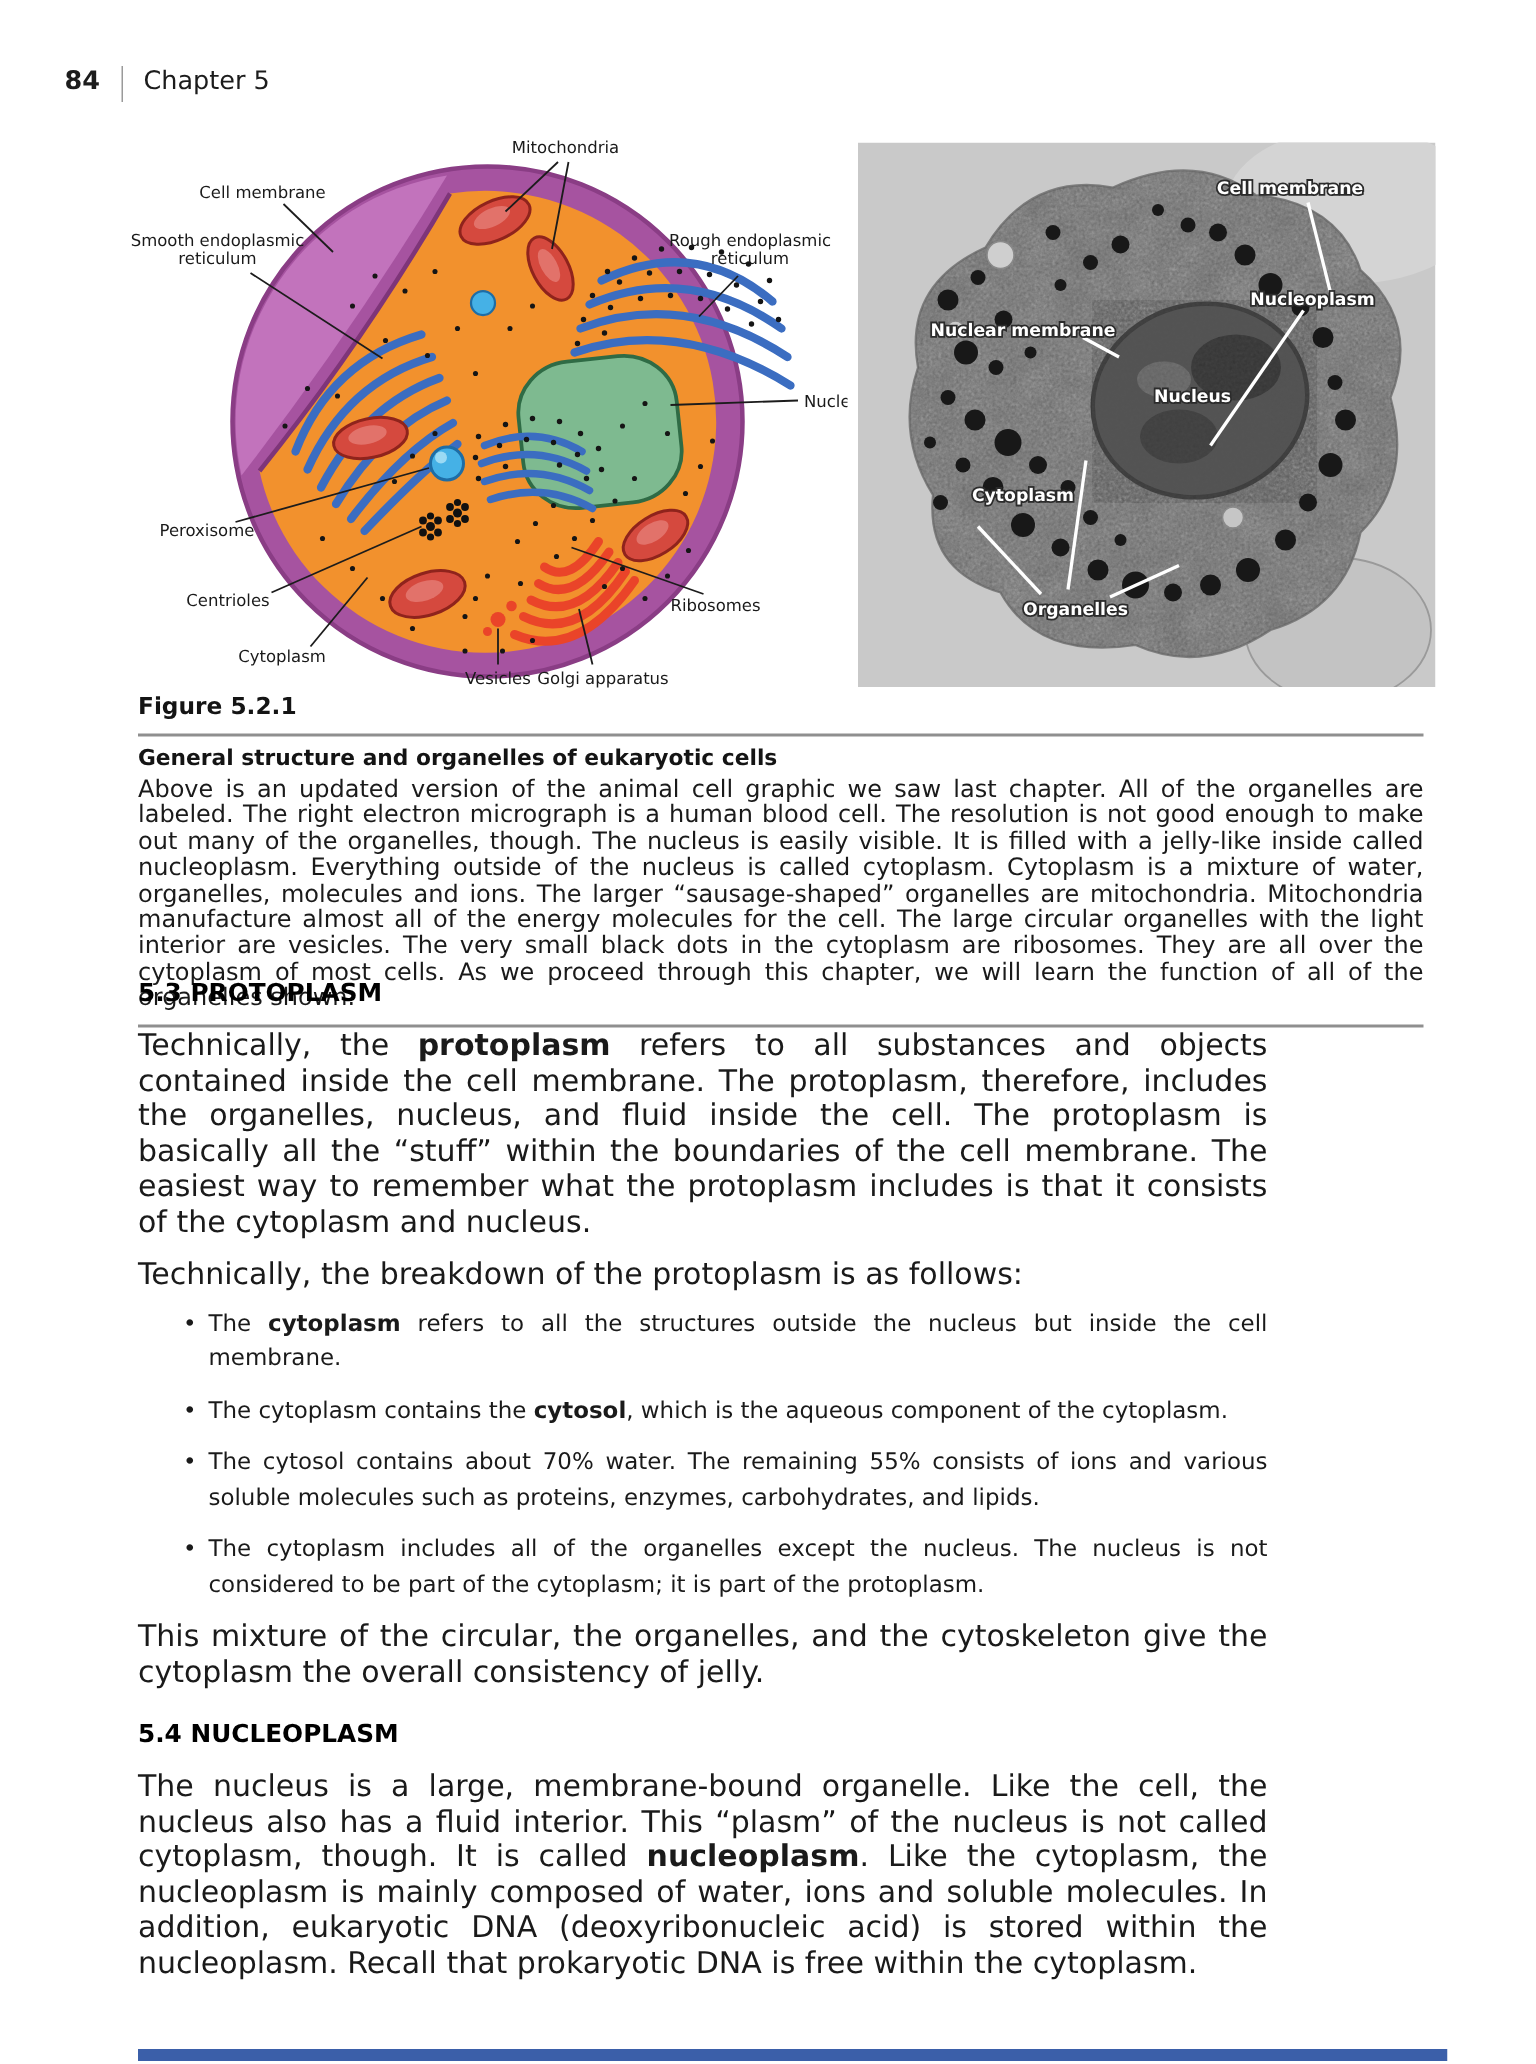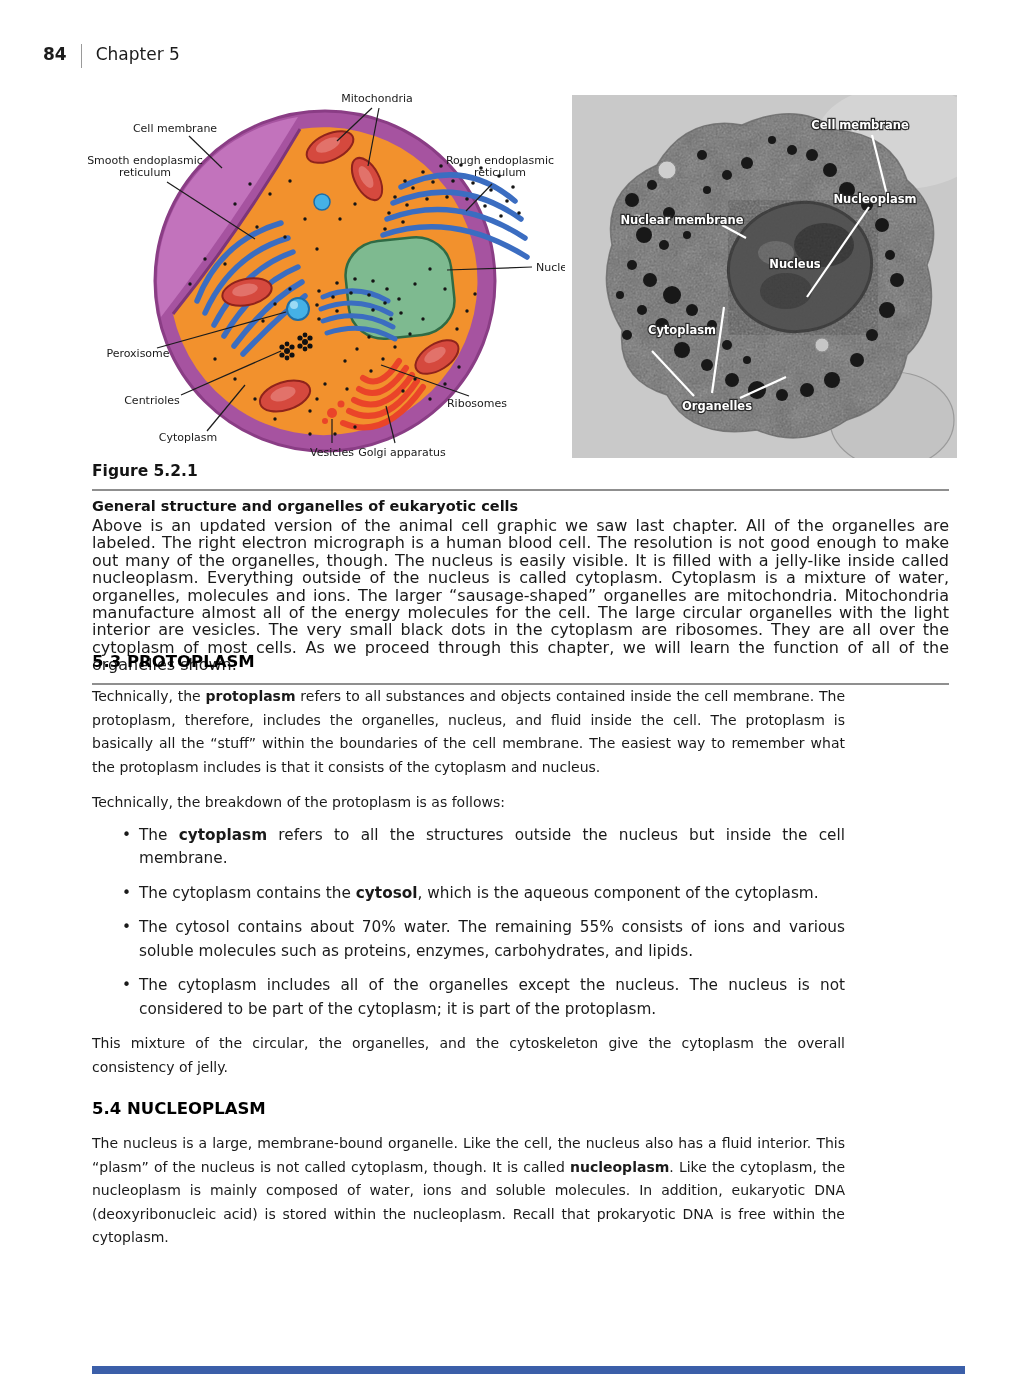--- a/index.html
+++ b/index.html
@@ -18,21 +18,21 @@
   .capblock{position:absolute;left:92px;top:462px;width:857px;}
   .figlabel{font-size:15.5px;font-weight:bold;color:#141414;margin:0 0 9px 0;}
   .caprule{border:none;border-top:2px solid #8f8f8f;margin:0 0 7px 0;}
   .caprule.bottom{margin:9px 0 0 0;}
   .captitle{font-size:14.5px;font-weight:bold;margin:0 0 3px 0;color:#141414;}
   .captext{font-size:16px;line-height:17.4px;text-align:justify;margin:0;color:#1a1a1a;}
   
   .body{position:absolute;left:92px;top:652px;width:753px;}
   .body h2{font-size:16.5px;font-weight:bold;margin:0 0 14px 0;color:#000000;}
   .body h2.second{margin-top:20px;}
-  .body p{font-size:14px;line-height:23.5px;text-align:justify;margin:0 0 12px 0;color:#1a1a1a;}
+  .body p{font-size:20px;line-height:23.5px;text-align:justify;margin:0 0 12px 0;color:#1a1a1a;}
   .body p.intro{margin-bottom:9px;}
   ul.blts{list-style:none;margin:0 0 4px 0;padding:0 0 0 30px;}
   ul.blts li{position:relative;padding-left:17px;margin-bottom:11px;font-size:15.3px;line-height:23.5px;text-align:justify;color:#1a1a1a;}
   ul.blts li::before{content:"•";position:absolute;left:0;top:0;}
   
   .footerbar{position:absolute;left:92px;top:1366px;width:873px;height:8px;display:block;}
 </style>
 </head>
 <body>
 

